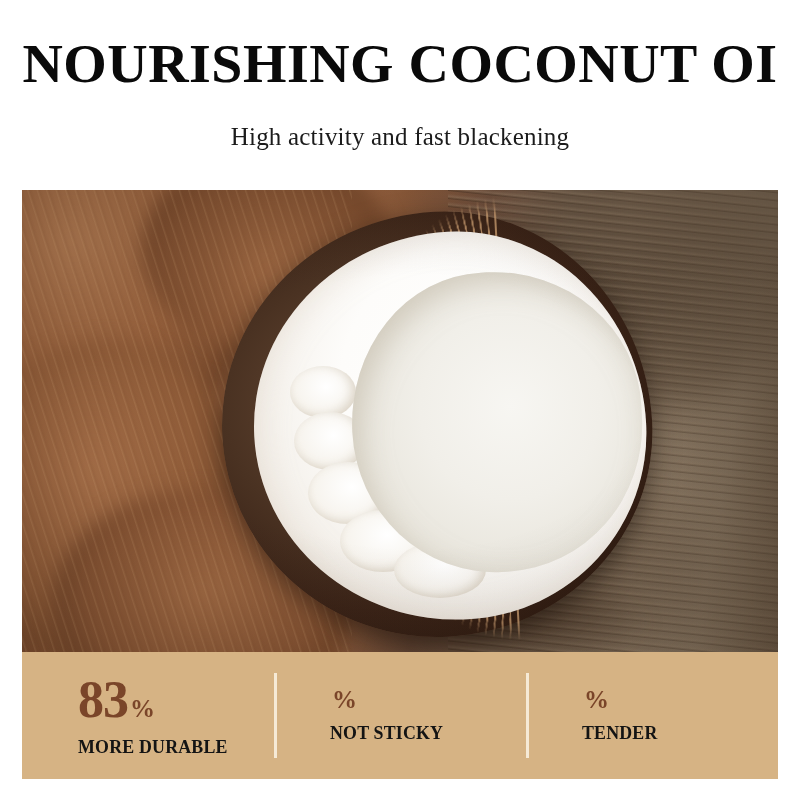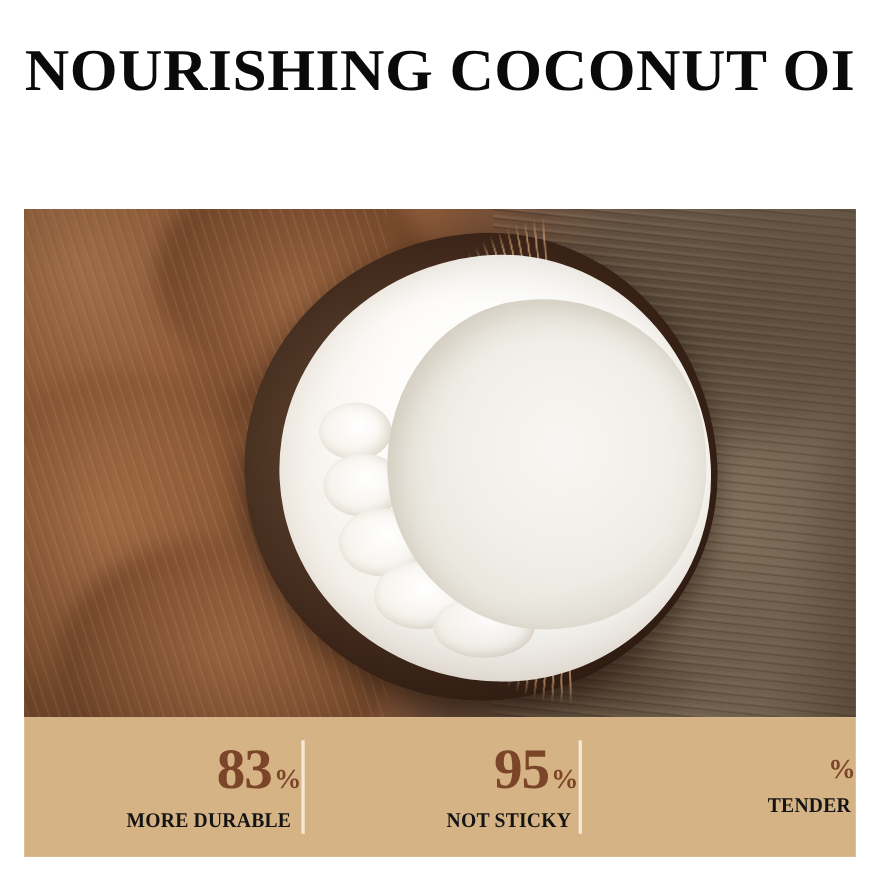--- a/index.html
+++ b/index.html
@@ -270,23 +270,22 @@
     background: #d6b384;
     display: flex;
     align-items: stretch;
   }
   .stat {
     flex: 1 1 0;
     position: relative;
     display: flex;
     flex-direction: column;
     justify-content: center;
-    padding-left: 36px;
+    padding-left: 56px;
     box-sizing: border-box;
-    align-items: flex-end;
   }
   .stat + .stat::before {
     content: "";
     position: absolute;
     left: 0;
     top: 21px;
     bottom: 21px;
     width: 3px;
     background: #f6ead6;
   }
@@ -322,20 +321,21 @@
     white-space: nowrap;
   }
 </style>
 </head>
 <body>
 
 <div class="page">
 
   <div class="header">
     <div class="title">NOURISHING COCONUT OI</div>
+    <div class="subtitle">High activity and fast blackening</div>
   </div>
 
   <div class="photo">
     <div class="photo-base"></div>
 
     <div class="husk husk-a"></div>
     <div class="husk husk-d"></div>
     <div class="husk husk-b"></div>
     <div class="husk husk-c"></div>
     <div class="fibre"></div>
@@ -363,21 +363,20 @@
     <div class="stat">
       <div class="stat-value">
         <span class="stat-number">83</span>
         <span class="stat-pct">%</span>
       </div>
       <div class="stat-label">MORE DURABLE</div>
     </div>
 
     <div class="stat">
       <div class="stat-value">
-        <span class="stat-number">95</span>
         <span class="stat-pct">%</span>
       </div>
       <div class="stat-label">NOT STICKY</div>
     </div>
 
     <div class="stat">
       <div class="stat-value">
         <span class="stat-pct">%</span>
       </div>
       <div class="stat-label">TENDER</div>

